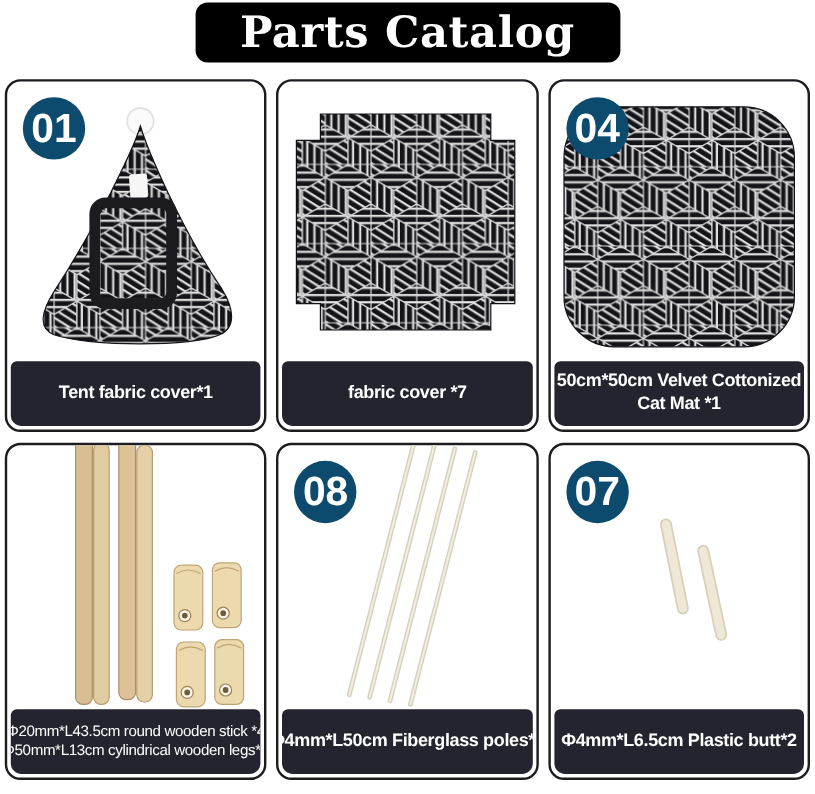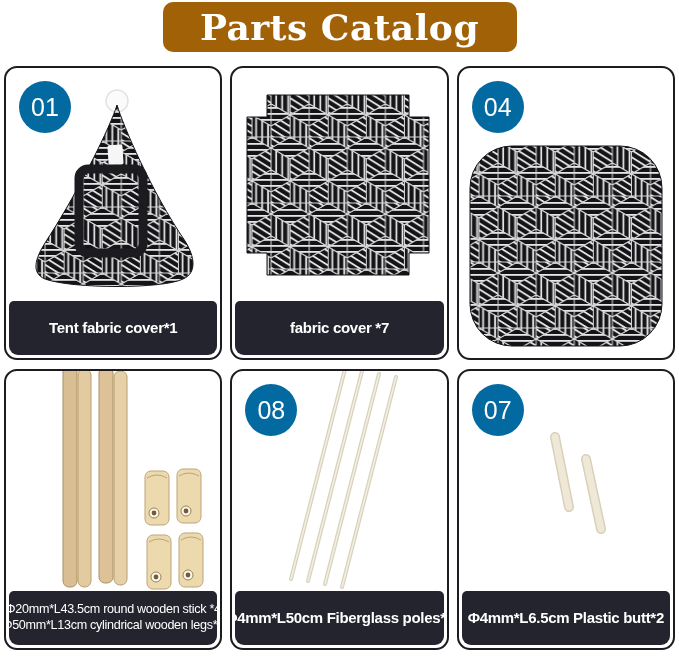--- a/index.html
+++ b/index.html
@@ -1,21 +1,21 @@
 <!DOCTYPE html>
 <html><head>
 <meta charset="utf-8">
 <style>
   html,body{margin:0;padding:0;background:#ffffff;}
   .page{width:679px;height:662px;background:#ffffff;overflow:hidden;font-family:"Liberation Sans",sans-serif;position:relative;}
-  .title-bar{width:354px;height:50px;margin:2px auto 0;background:#a16207;border-radius:10px;display:flex;align-items:center;justify-content:center;}
+  .title-bar{width:354px;height:50px;margin:2px auto 0;background:#000000;border-radius:10px;display:flex;align-items:center;justify-content:center;}
   .title-text{color:#ffffff;font-family:"DejaVu Serif",serif;font-weight:bold;font-size:36px;letter-spacing:.5px;}
   .grid{display:grid;grid-template-columns:repeat(3,1fr);grid-template-rows:294px 281px;gap:9px 8px;padding:14px 4px 0;}
   .card{position:relative;background:#ffffff;border:2px solid #1c1c20;border-radius:13px;display:flex;flex-direction:column;overflow:hidden;}
-  .badge{position:absolute;top:13px;left:13px;width:52px;height:52px;border-radius:50%;background:#0369a1;color:#ffffff;display:flex;align-items:center;justify-content:center;font-size:25px;font-weight:normal;z-index:2;}
+  .badge{position:absolute;top:13px;left:13px;width:52px;height:52px;border-radius:50%;background:#0c4a6e;color:#ffffff;display:flex;align-items:center;justify-content:center;font-size:34px;font-weight:bold;z-index:2;}
   .figure{flex:1;display:flex;align-items:flex-end;justify-content:center;overflow:hidden;}
   .label{margin:0 3px 3px;background:#23242e;border-radius:5px 5px 9px 9px;color:#ffffff;display:flex;flex-direction:column;align-items:center;justify-content:center;text-align:center;font-weight:bold;font-size:15px;letter-spacing:-0.3px;line-height:1.25;min-height:50px;padding:2px 3px;overflow:hidden;}
   .label div{white-space:nowrap;}
   .label.small{font-weight:normal;font-size:12.6px;letter-spacing:-0.3px;}
   .label div:empty{display:none;}
   svg{display:block;}
 </style>
 </head>
 <body>
 
@@ -82,20 +82,24 @@
         <div>fabric cover *7</div>
       </div>
     </div>
 
     <div class="card">
       <div class="badge">04</div>
       <div class="figure">
         <svg width="212" height="228" viewBox="0 0 212 228">
           <rect x="10" y="16" width="192" height="200" rx="42" fill="url(#cubes)" stroke="#121216" stroke-width="1"></rect>
         </svg>
+      </div>
+      <div class="label">
+        <div>50cm*50cm Velvet Cottonized</div>
+        <div>Cat Mat *1</div>
       </div>
     </div>
 
     <div class="card">
       <div class="figure">
         <svg width="212" height="238" viewBox="0 0 212 238">
           <rect x="56" y="12" width="14" height="222" rx="6" fill="#d8be92" stroke="#ab9166" stroke-width="1"></rect>
           <rect x="71" y="16" width="13" height="218" rx="6" fill="#e2cba0" stroke="#b89e72" stroke-width="1"></rect>
           <rect x="92" y="14" width="14" height="216" rx="6" fill="#dcc296" stroke="#ab9166" stroke-width="1"></rect>
           <rect x="107" y="18" width="13" height="214" rx="6" fill="#e6d0a8" stroke="#b89e72" stroke-width="1"></rect>

